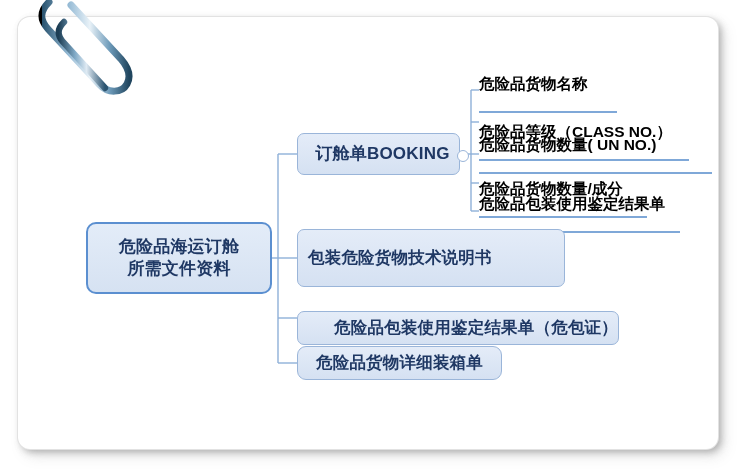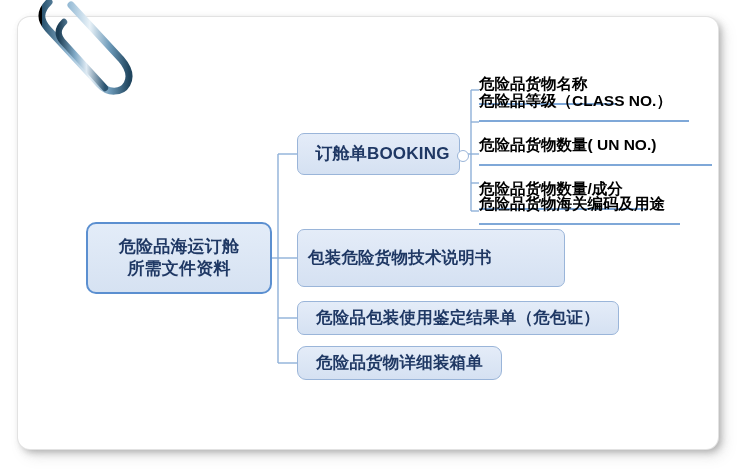--- a/index.html
+++ b/index.html
@@ -108,25 +108,26 @@
     font-size: 16.5px;
     padding: 0 10px;
     text-align: right;
     justify-content: flex-start;
     background: linear-gradient(180deg, #e4ecf8 0%, #d5e1f2 100%);
   }
   .node.msds .inner { display: block; }
 
   .node.weibao {
     left: 297px;
-    top: 301px;
+    top: 311px;
     width: 322px;
     height: 34px;
     font-size: 16.5px;
     background: linear-gradient(180deg, #e4ecf8 0%, #d5e1f2 100%);
+    justify-content: flex-end;
   }
 
   .node.packlist {
     left: 297px;
     top: 346px;
     width: 205px;
     height: 34px;
     font-size: 16.5px;
     background: linear-gradient(180deg, #e4ecf8 0%, #d5e1f2 100%);
     border-radius: 9px;
@@ -134,21 +135,21 @@
 
   
   .leaf {
     position: absolute;
     left: 479px;
     box-sizing: border-box;
     color: #000000;
     font-weight: bold;
     font-size: 15.5px;
     white-space: nowrap;
-    padding-bottom: 11px;
+    padding-bottom: 19px;
     line-height: 1.1;
   }
 
   
   .handle {
     position: absolute;
     left: 457px;
     top: 150px;
     width: 10px;
     height: 10px;
@@ -221,31 +222,31 @@
     </div>
 
     <div class="node booking">
       <span>订舱单BOOKING</span>
     </div>
     <div class="handle"></div>
 
     <div class="leaf" style="top:75px;  border-bottom:2px solid #7fa8d8; width:138px;">
       <span>危险品货物名称</span>
     </div>
-    <div class="leaf" style="top:92px; border-bottom:2px solid #7fa8d8; width:210px;">
+    <div class="leaf" style="top:123px; border-bottom:2px solid #7fa8d8; width:210px;">
       <span>危险品等级（CLASS NO.）</span>
     </div>
     <div class="leaf" style="top:136px; border-bottom:2px solid #7fa8d8; width:233px;">
       <span>危险品货物数量( UN NO.)</span>
     </div>
     <div class="leaf" style="top:166px; border-bottom:2px solid #7fa8d8; width:168px;margin-top:14px;">
       <span>危险品货物数量/成分</span>
     </div>
     <div class="leaf" style="top:195px; border-bottom:2px solid #7fa8d8; width:201px;">
-      <span>危险品货物海关编码及用途</span>
+      <span>危险品包装使用鉴定结果单</span>
     </div>
 
     <div class="node msds">
       <div class="inner">
         <div>包装危险货物技术说明书</div>
       </div>
     </div>
 
     <div class="node weibao">
       <span>危险品包装使用鉴定结果单（危包证）</span>

